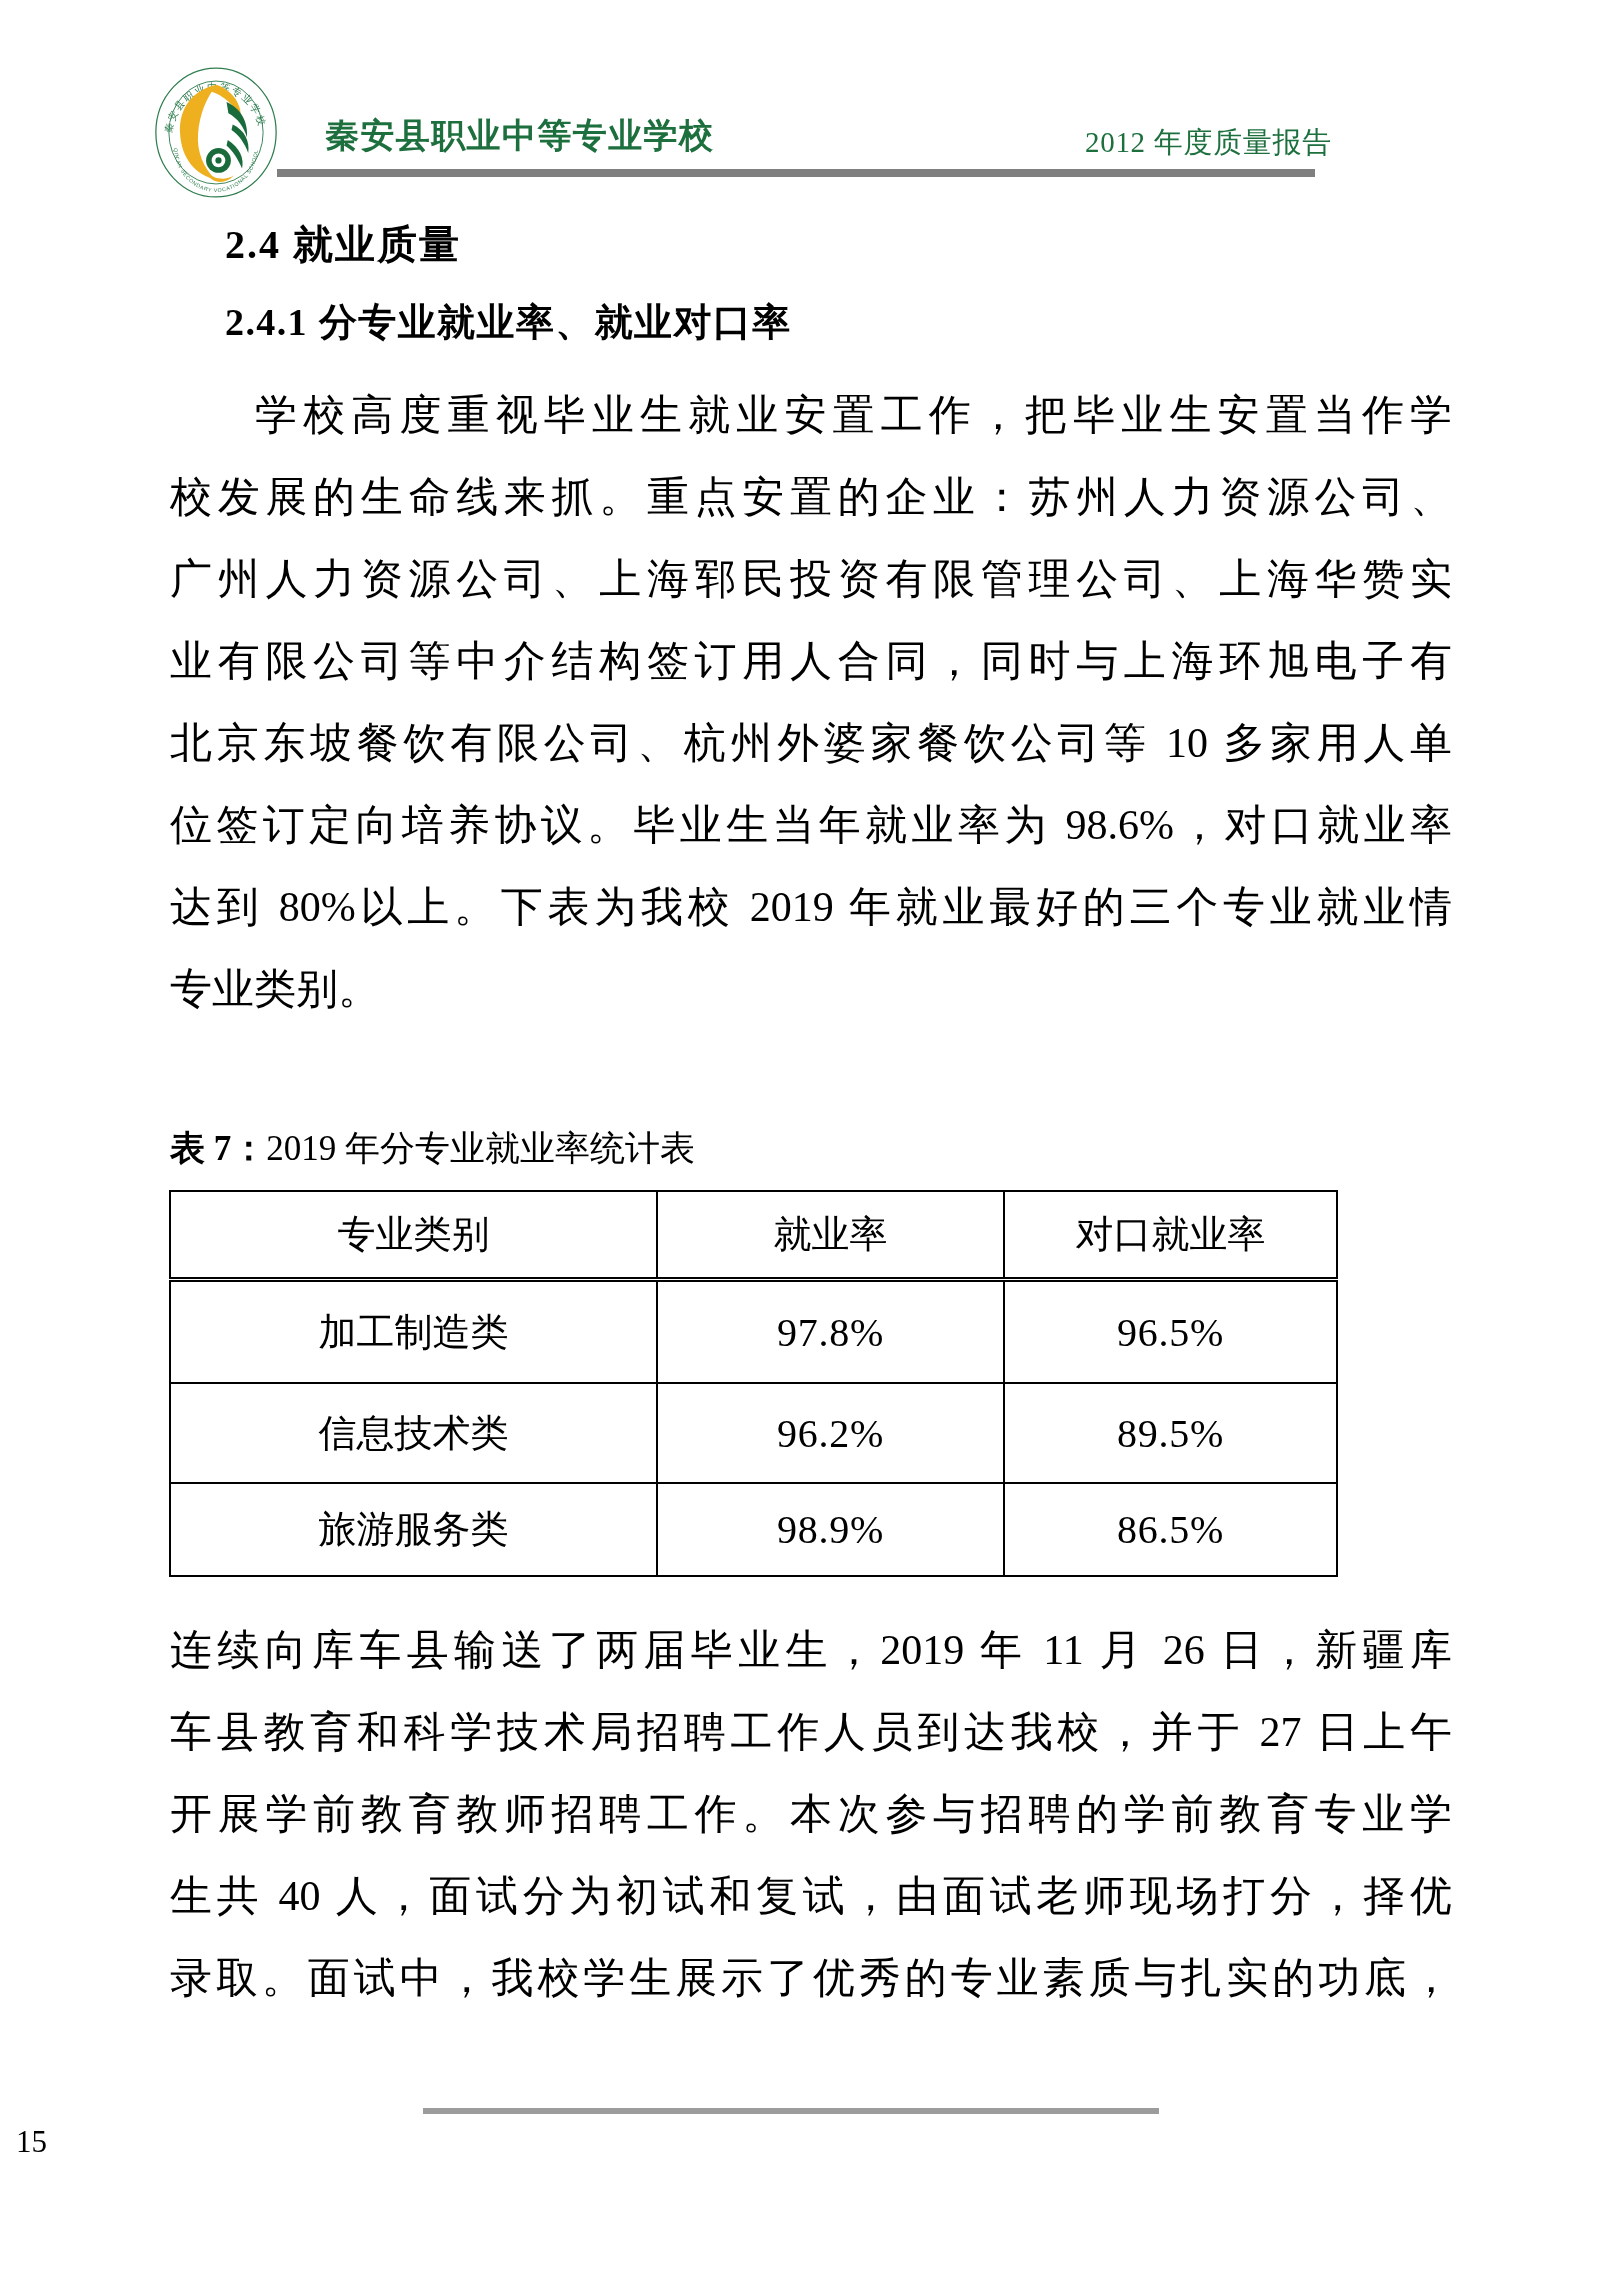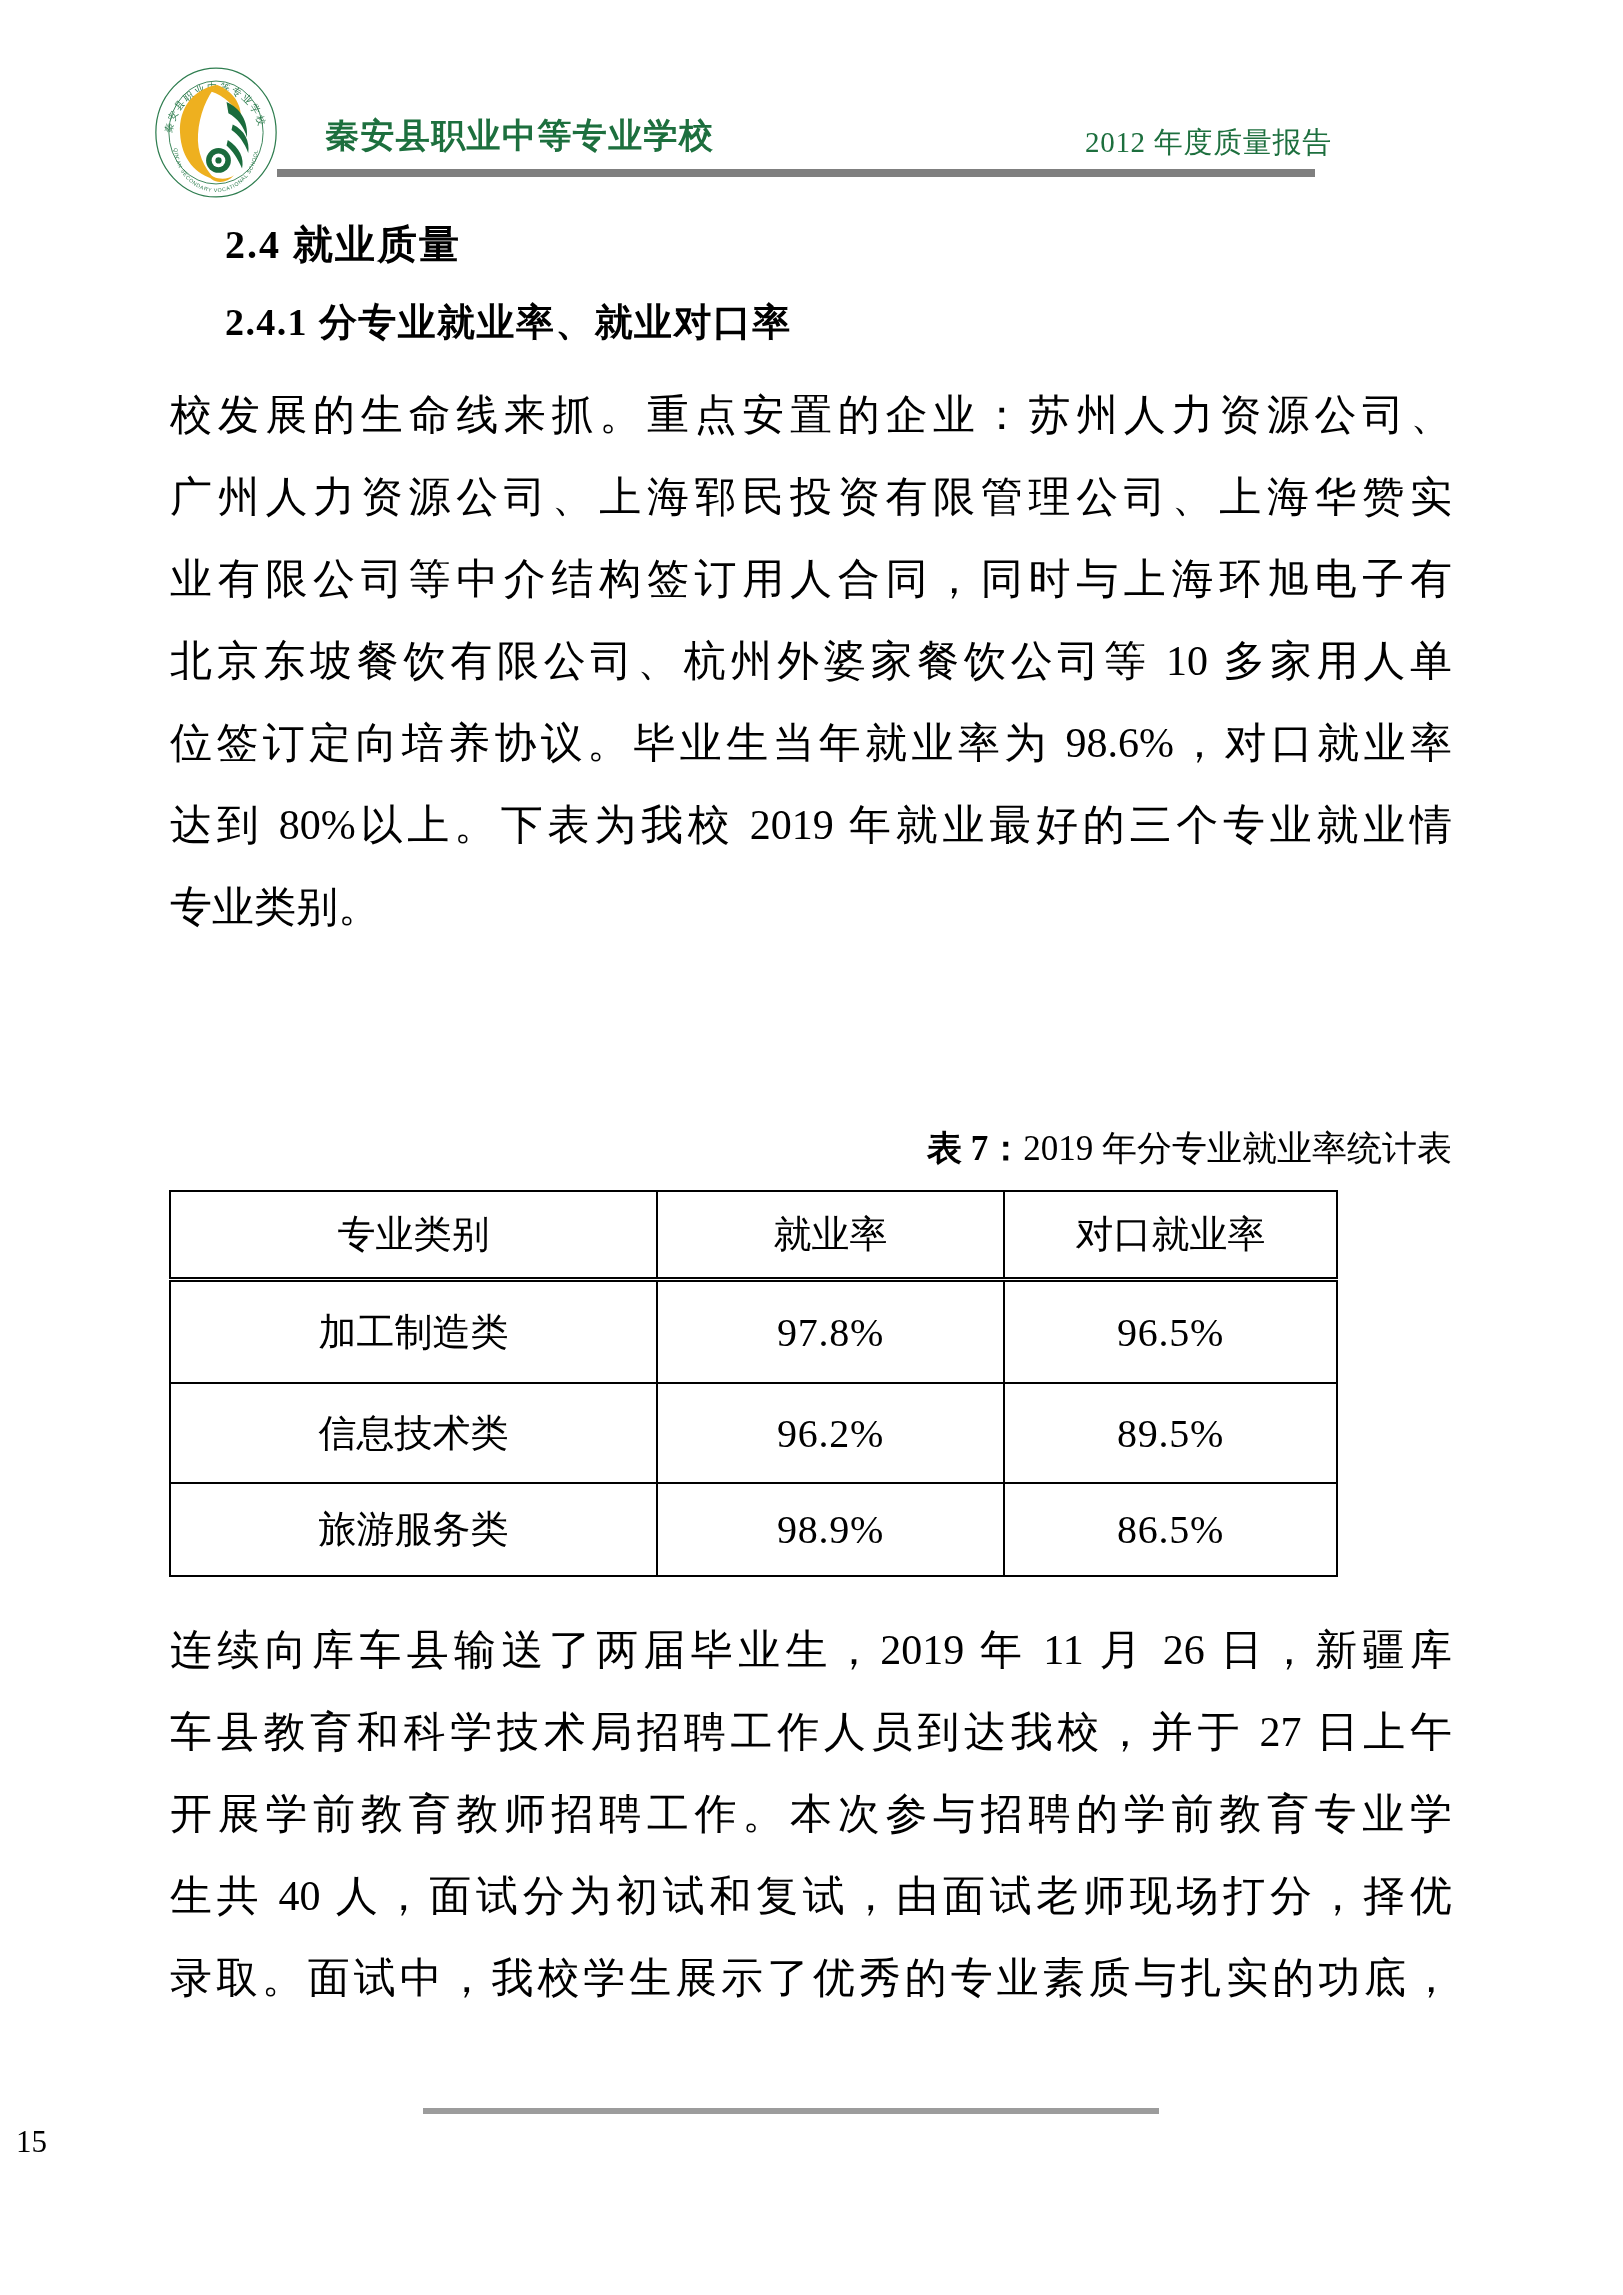--- a/index.html
+++ b/index.html
@@ -37,21 +37,21 @@
   .p2{top:1609px;}
   .p-line{
     height:82px;line-height:82px;font-size:42px;
     text-align:justify;text-align-last:justify;
   }
   .p2 .p-line{height:82px;line-height:82px;}
   .p-line.indent{text-indent:85px;}
   .p-line.last{text-align-last:left;}
   
   .tbl-caption{
-    position:absolute;left:170px;top:1125px;width:1282px;text-align:right;
+    position:absolute;left:170px;top:1125px;width:1282px;text-align:left;
     font-size:35px;white-space:nowrap;
   }
   .tbl-caption .cap-prefix{font-weight:bold;}
   table.jobs{
     position:absolute;left:169px;top:1190px;width:1167px;
     border-collapse:collapse;table-layout:fixed;
   }
   table.jobs td{
     border:2px solid #000;text-align:center;vertical-align:middle;
     font-size:38px;padding:0;
@@ -108,20 +108,21 @@
 </div>
 
 <div class="school-name">秦安县职业中等专业学校</div>
 <div class="report-title">2012 年度质量报告</div>
 <div class="header-rule"></div>
 
 <div class="h1">2.4 就业质量</div>
 <div class="h2">2.4.1 分专业就业率、就业对口率</div>
 
 <div class="para p1">
+  <div class="p-line indent">学校高度重视毕业生就业安置工作，把毕业生安置当作学</div>
   <div class="p-line">校发展的生命线来抓。重点安置的企业：苏州人力资源公司、</div>
   <div class="p-line">广州人力资源公司、上海郓民投资有限管理公司、上海华赞实</div>
   <div class="p-line">业有限公司等中介结构签订用人合同，同时与上海环旭电子有</div>
   <div class="p-line">北京东坡餐饮有限公司、杭州外婆家餐饮公司等 10 多家用人单</div>
   <div class="p-line">位签订定向培养协议。毕业生当年就业率为 98.6%，对口就业率</div>
   <div class="p-line">达到 80%以上。下表为我校 2019 年就业最好的三个专业就业情</div>
   <div class="p-line last">专业类别。</div>
 </div>
 
 <div class="tbl-caption">

